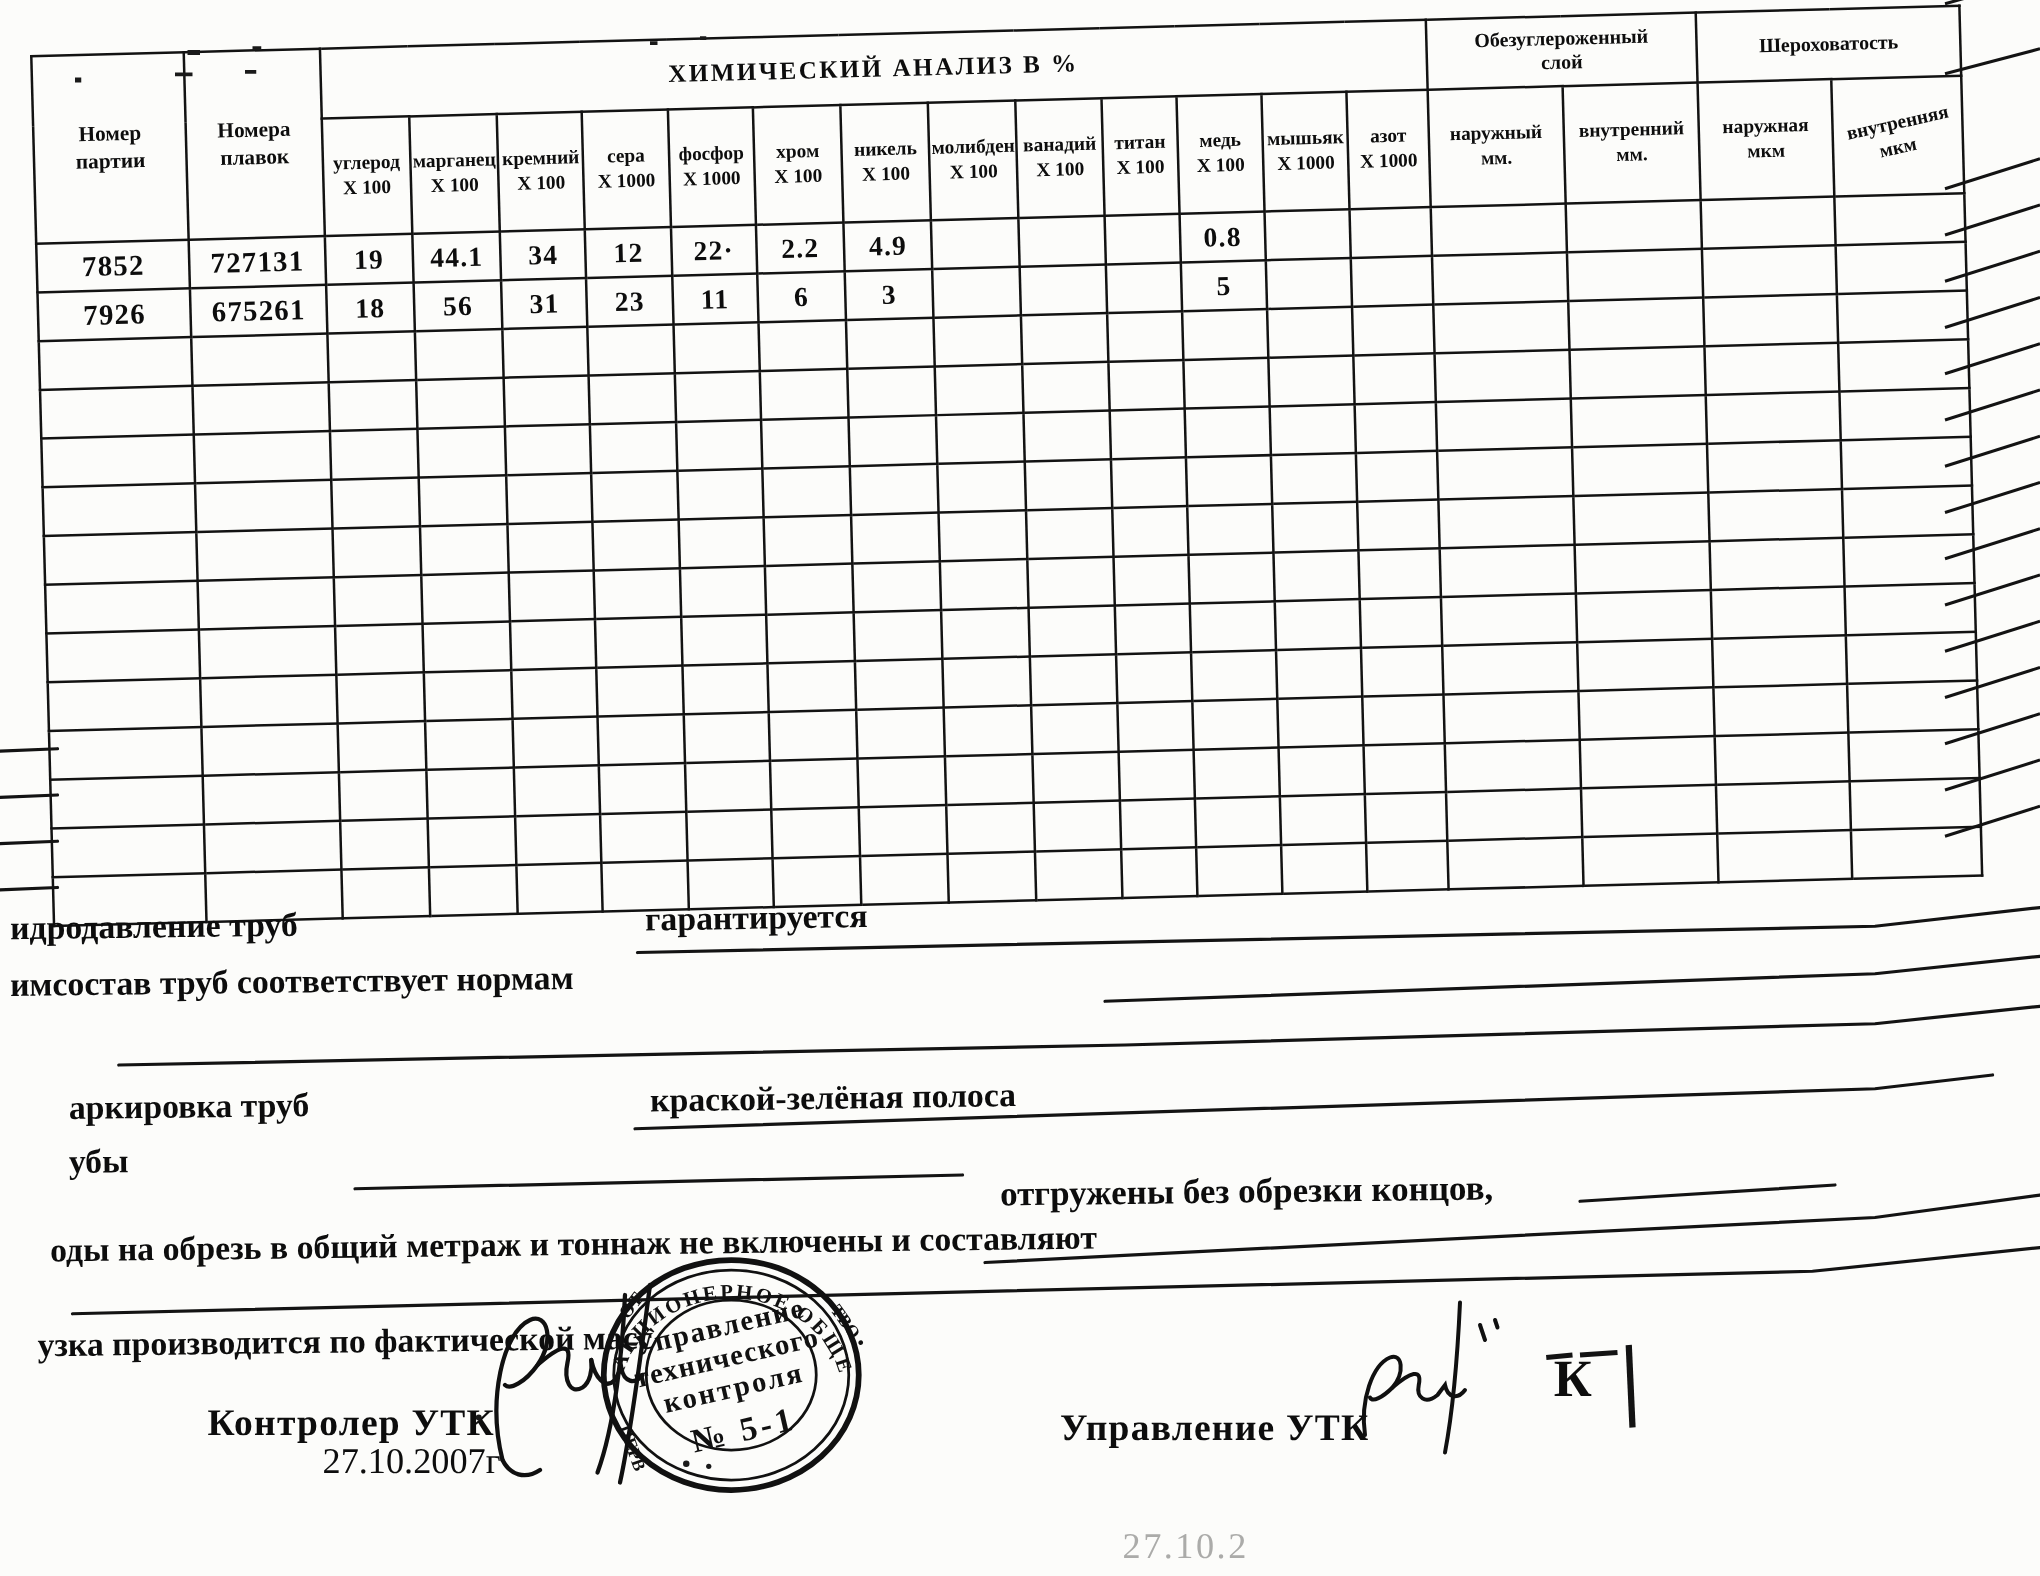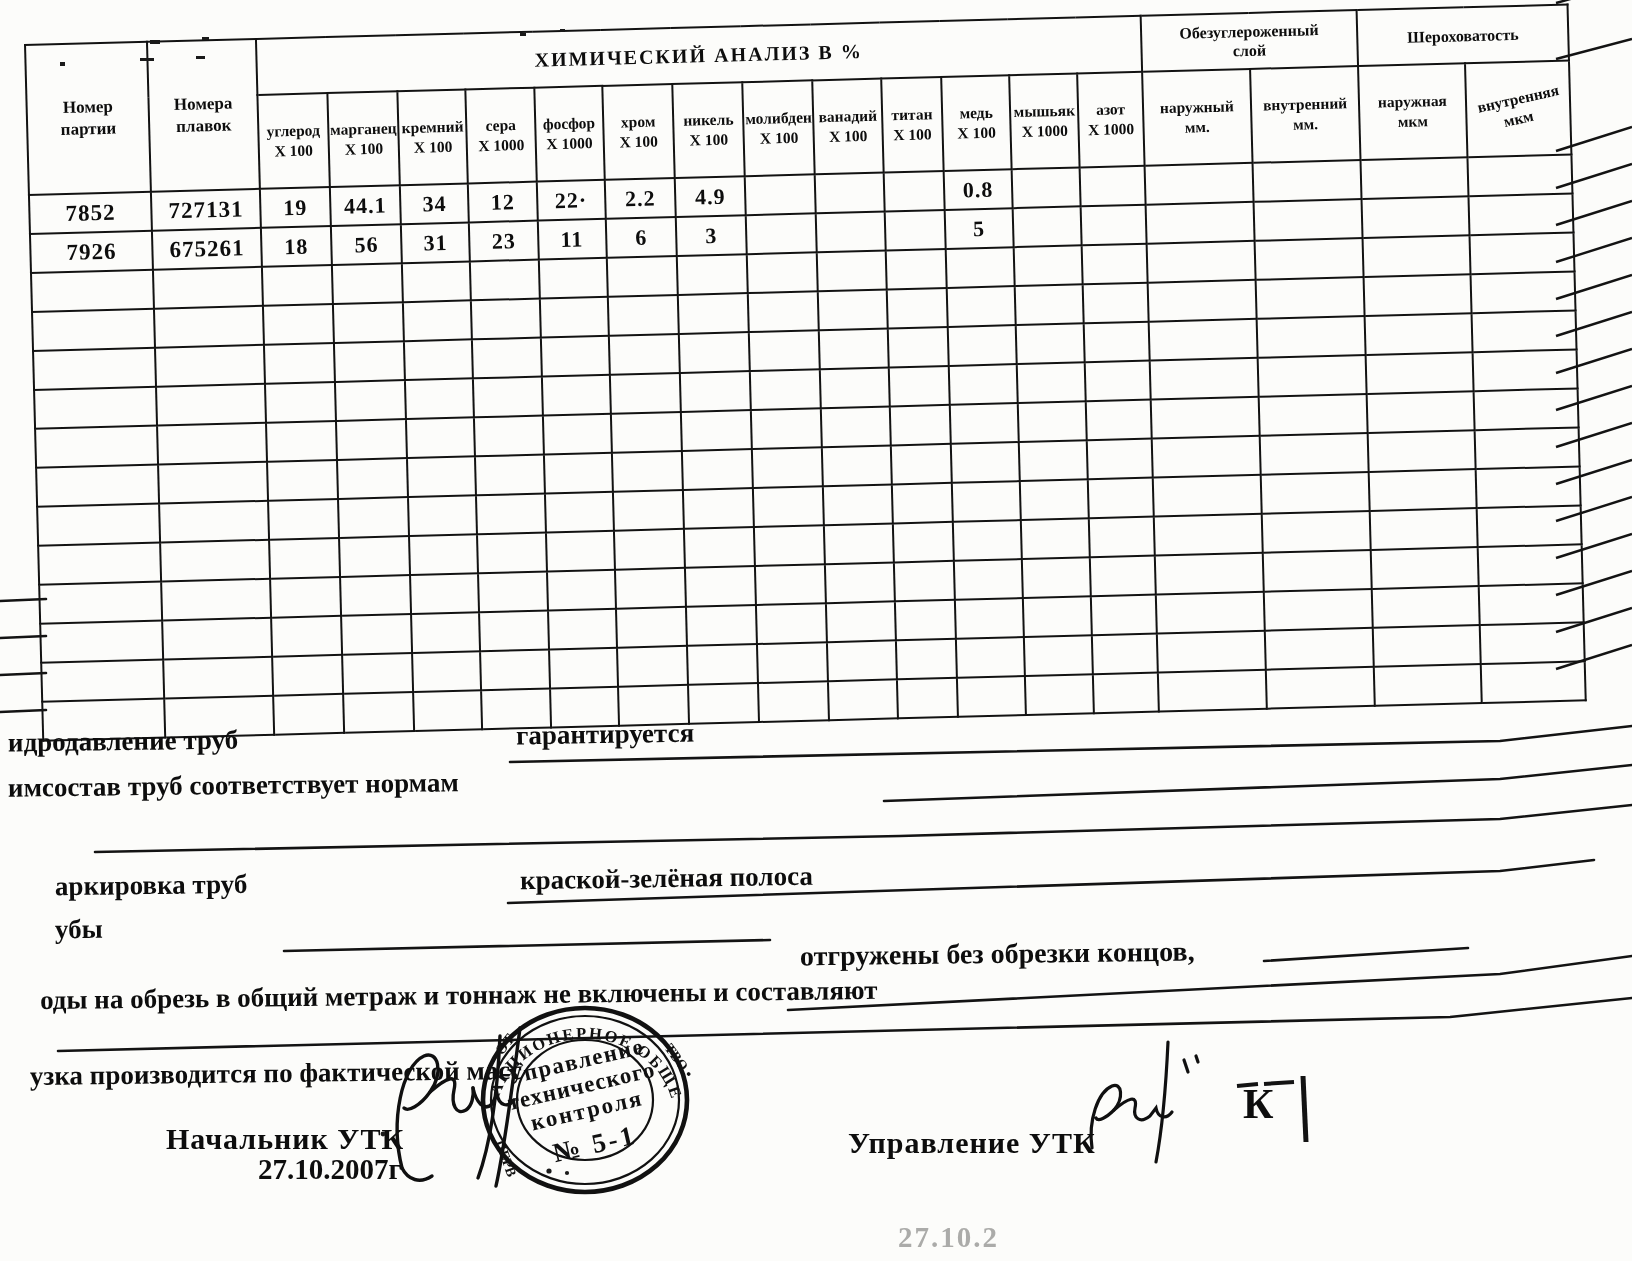--- a/index.html
+++ b/index.html
@@ -22,21 +22,21 @@
   td.cell{height:37px;font-weight:700;font-size:22px;}
   td.idcol{font-size:23px;}
   tr.r1 td.cell, tr.r1 td.idcol{letter-spacing:1px;}
   .pre{white-space:pre-line;}
   
   .lbl{position:absolute;white-space:nowrap;font-weight:700;font-size:27px;
        transform:rotate(-0.7deg);}
   .val{position:absolute;white-space:nowrap;font-weight:700;font-size:27px;
        transform:rotate(-0.9deg);}
   .sig-lbl{position:absolute;white-space:nowrap;font-weight:700;font-size:30px;letter-spacing:1px;}
-  .date-lbl{position:absolute;white-space:nowrap;font-weight:700;font-size:29px;}
+  .date-lbl{position:absolute;white-space:nowrap;font-weight:400;font-size:29px;}
   .faded{color:#979795;opacity:.8;letter-spacing:2px;}
   .corner-k{position:absolute;font-weight:700;font-size:42px;}
   
   svg.artifacts{position:absolute;left:0;top:0;}
 </style>
 </head>
 <body>
 
 <div class="page">
 
@@ -457,21 +457,21 @@
   <div class="lbl" style="left:8px;top:726px">идродавление труб</div>
   <div class="val" style="left:516px;top:719px">гарантируется</div>
   <div class="lbl" style="left:8px;top:770px">имсостав труб соответствует нормам</div>
   <div class="lbl" style="left:55px;top:870px">аркировка труб</div>
   <div class="val" style="left:520px;top:863px">краской-зелёная полоса</div>
   <div class="lbl" style="left:55px;top:914px">убы</div>
   <div class="lbl" style="left:800px;top:938px;font-size:28px">отгружены без обрезки концов,</div>
   <div class="lbl" style="left:40px;top:980px">оды на обрезь в общий метраж и тоннаж не включены и составляют</div>
   <div class="lbl" style="left:30px;top:1058px">узка производится по фактической масс</div>
 
-  <div class="sig-lbl" style="left:166px;top:1122px">Начальник  УТК</div>
+  <div class="sig-lbl" style="left:166px;top:1122px">Контролер  УТК</div>
   <div class="date-lbl" style="left:258px;top:1153px">27.10.2007г</div>
   <div class="sig-lbl" style="left:848px;top:1126px">Управление УТК</div>
   <div class="date-lbl faded" style="left:898px;top:1221px">27.10.2</div>
   <div class="corner-k" style="left:1243px;top:1080px">К</div>
 
   <svg class="artifacts" width="1632" height="1261" viewBox="0 0 1632 1261">
     <g stroke="#131313" stroke-width="2.6" fill="none" stroke-linecap="round">
       <path d="M 510 762 L 1500 741 L 1632 726"></path>
       <path d="M 884 801 L 1500 779 L 1632 765"></path>
       <path d="M 95 852 L 900 836 L 1500 819 L 1632 805"></path>

